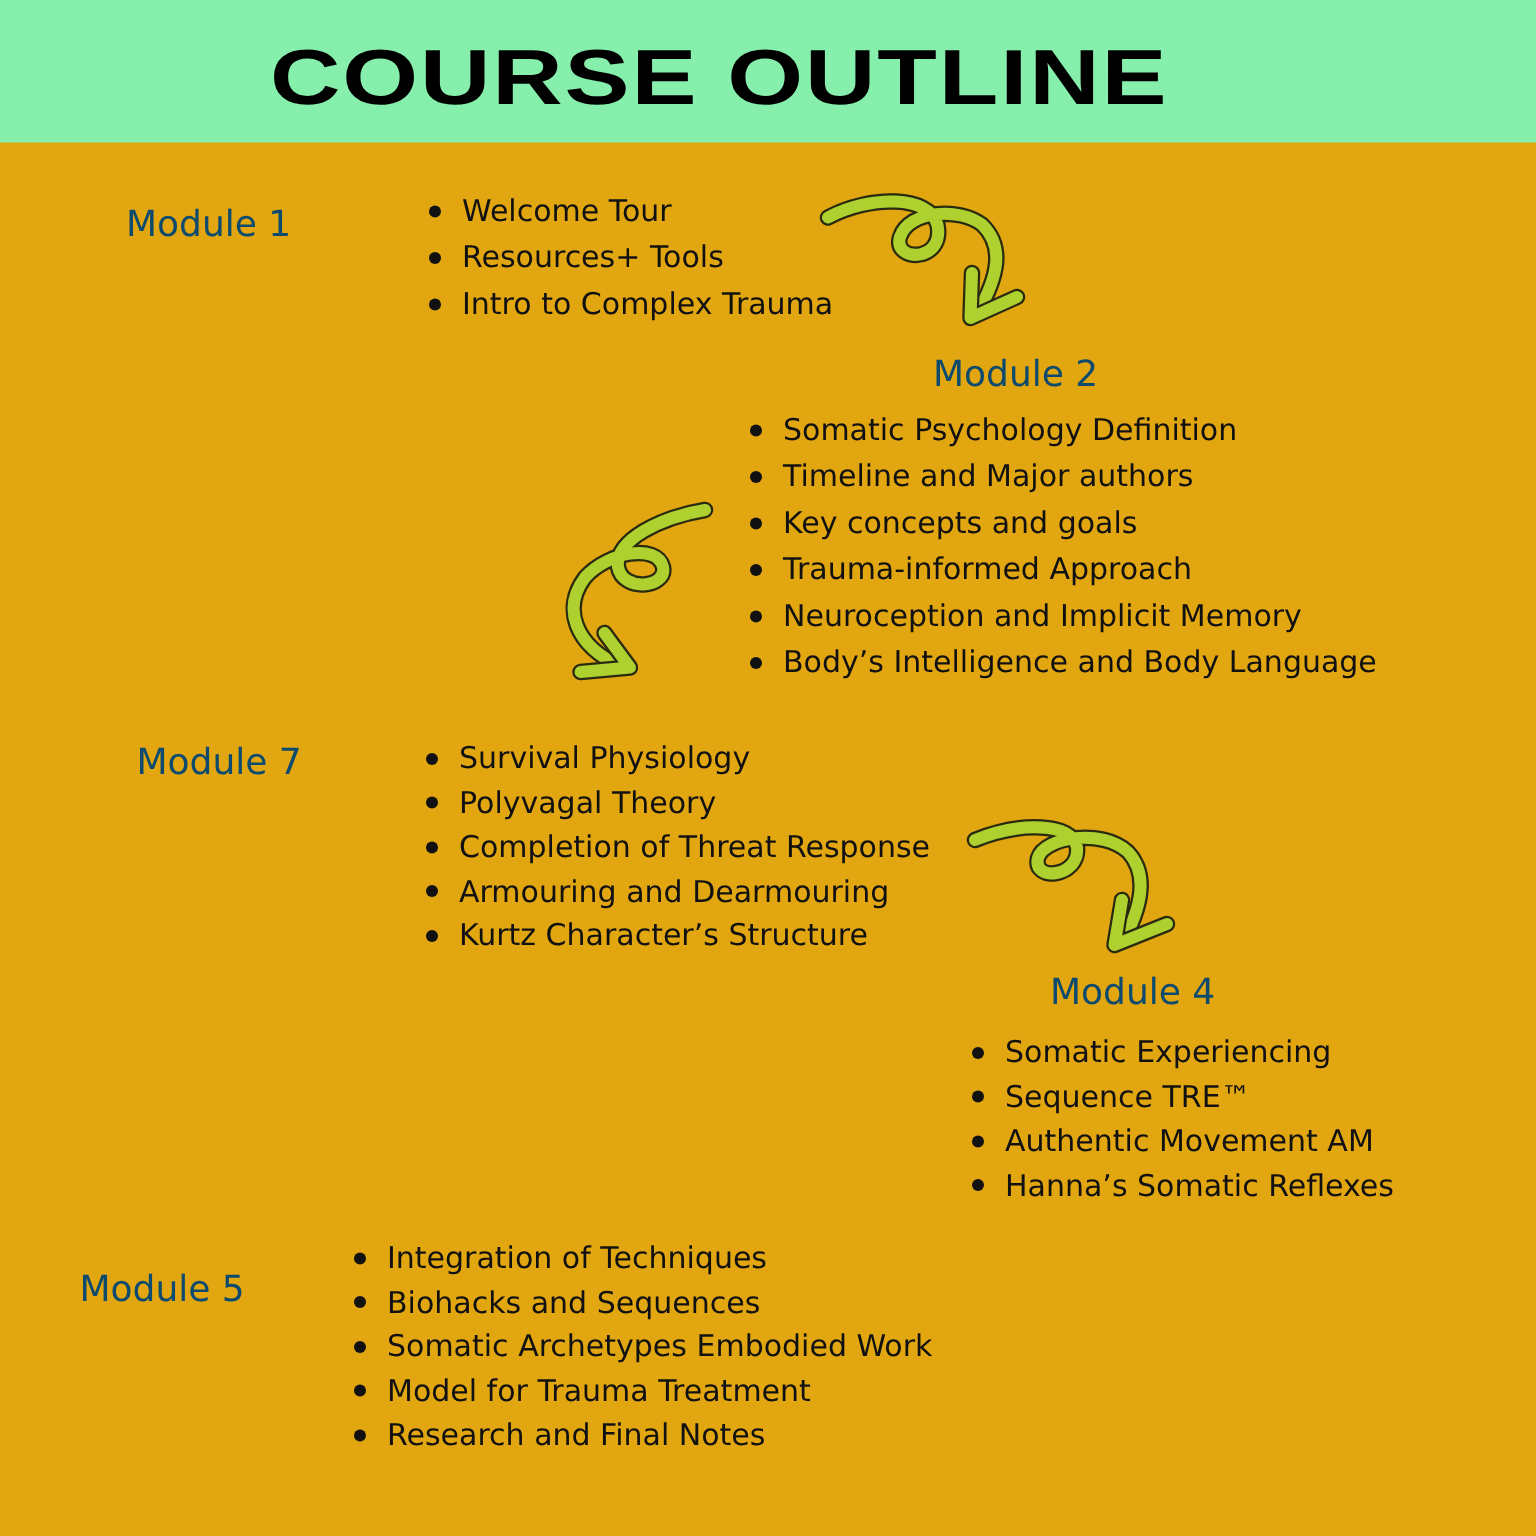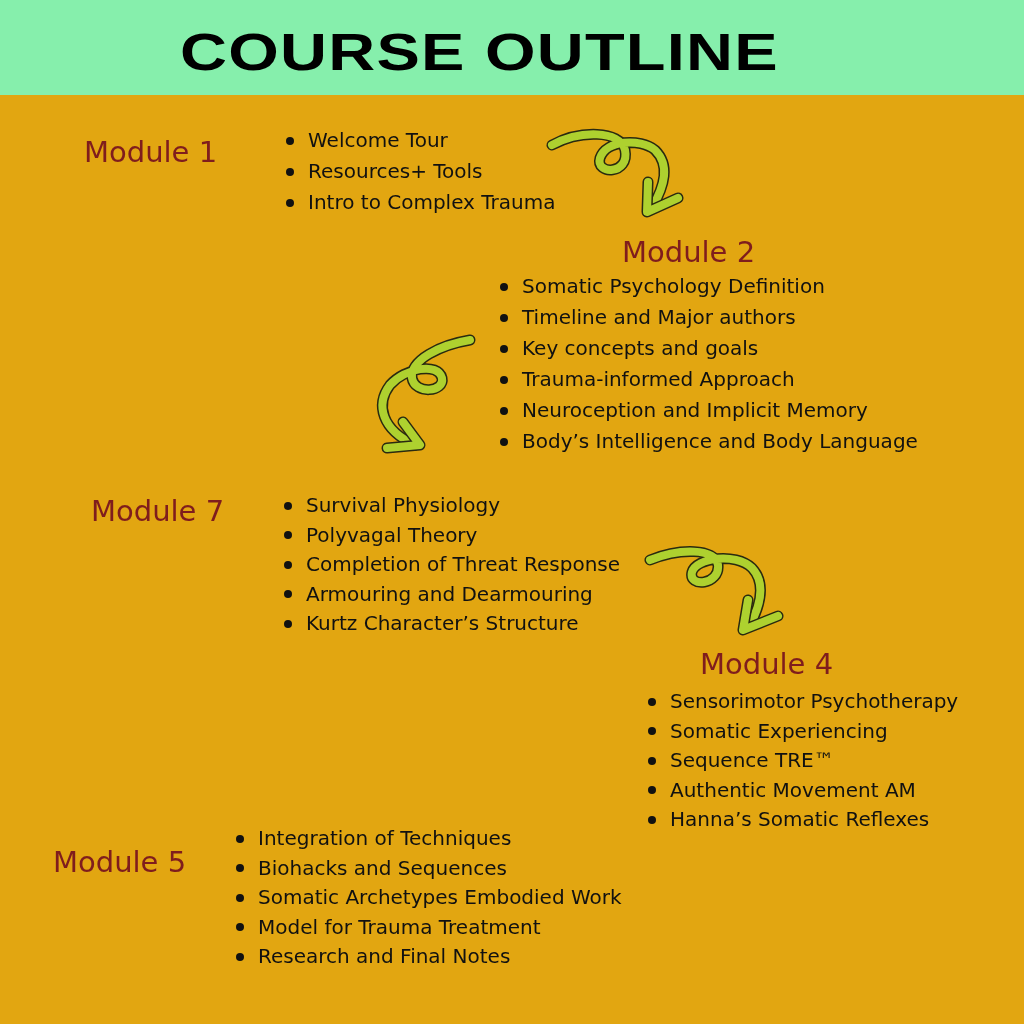--- a/index.html
+++ b/index.html
@@ -1,19 +1,19 @@
 <!DOCTYPE html>
 <html><head>
 <meta charset="utf-8">
 <style>
   html, body { margin:0; padding:0; }
   body { width:1024px; height:1024px; position:relative; overflow:hidden; background:#E2A611; font-family:"DejaVu Sans", sans-serif; color:#111; }
   .header { position:absolute; left:0; top:0; width:1024px; height:95px; background:#86efac; }
   .title { position:absolute; left:180px; top:22px; font-family:"Liberation Sans", sans-serif; font-weight:bold; font-size:52px; letter-spacing:1px; color:#000; transform:scaleX(1.25); transform-origin:left center; }
-  .mod-label { position:absolute; font-size:29px; color:#7f1d1d; white-space:nowrap; }
+  .mod-label { position:absolute; font-size:24px; color:#0c4a6e; white-space:nowrap; }
   ul.items { position:absolute; margin:0; padding:0; list-style:none; }
   ul.items li { position:relative; padding-left:24px; font-size:20px; white-space:nowrap; }
   ul.items li::before { content:""; position:absolute; left:2px; top:50%; width:8px; height:8px; margin-top:-4px; border-radius:50%; background:#111; }
   .m1 li, .m2 li { height:31px; line-height:31px; }
   .m3 li, .m4 li, .m5 li { height:29.5px; line-height:29.5px; }
   svg.arrow { position:absolute; overflow:visible; }
 </style>
 </head>
 <body>
 
@@ -42,21 +42,20 @@
 <ul class="items m3" style="left:282px; top:491px;">
   <li>Survival Physiology</li>
   <li>Polyvagal Theory</li>
   <li>Completion of Threat Response</li>
   <li>Armouring and Dearmouring</li>
   <li>Kurtz Character’s Structure</li>
 </ul>
 
 <div class="mod-label" style="left:700px; top:647px;">Module 4</div>
 <ul class="items m4" style="left:646px; top:687px;">
-  <li>Sensorimotor Psychotherapy</li>
   <li>Somatic Experiencing</li>
   <li>Sequence TRE™</li>
   <li>Authentic Movement AM</li>
   <li>Hanna’s Somatic Reflexes</li>
 </ul>
 
 <div class="mod-label" style="left:53px; top:845px;">Module 5</div>
 <ul class="items m5" style="left:234px; top:824px;">
   <li>Integration of Techniques</li>
   <li>Biohacks and Sequences</li>

